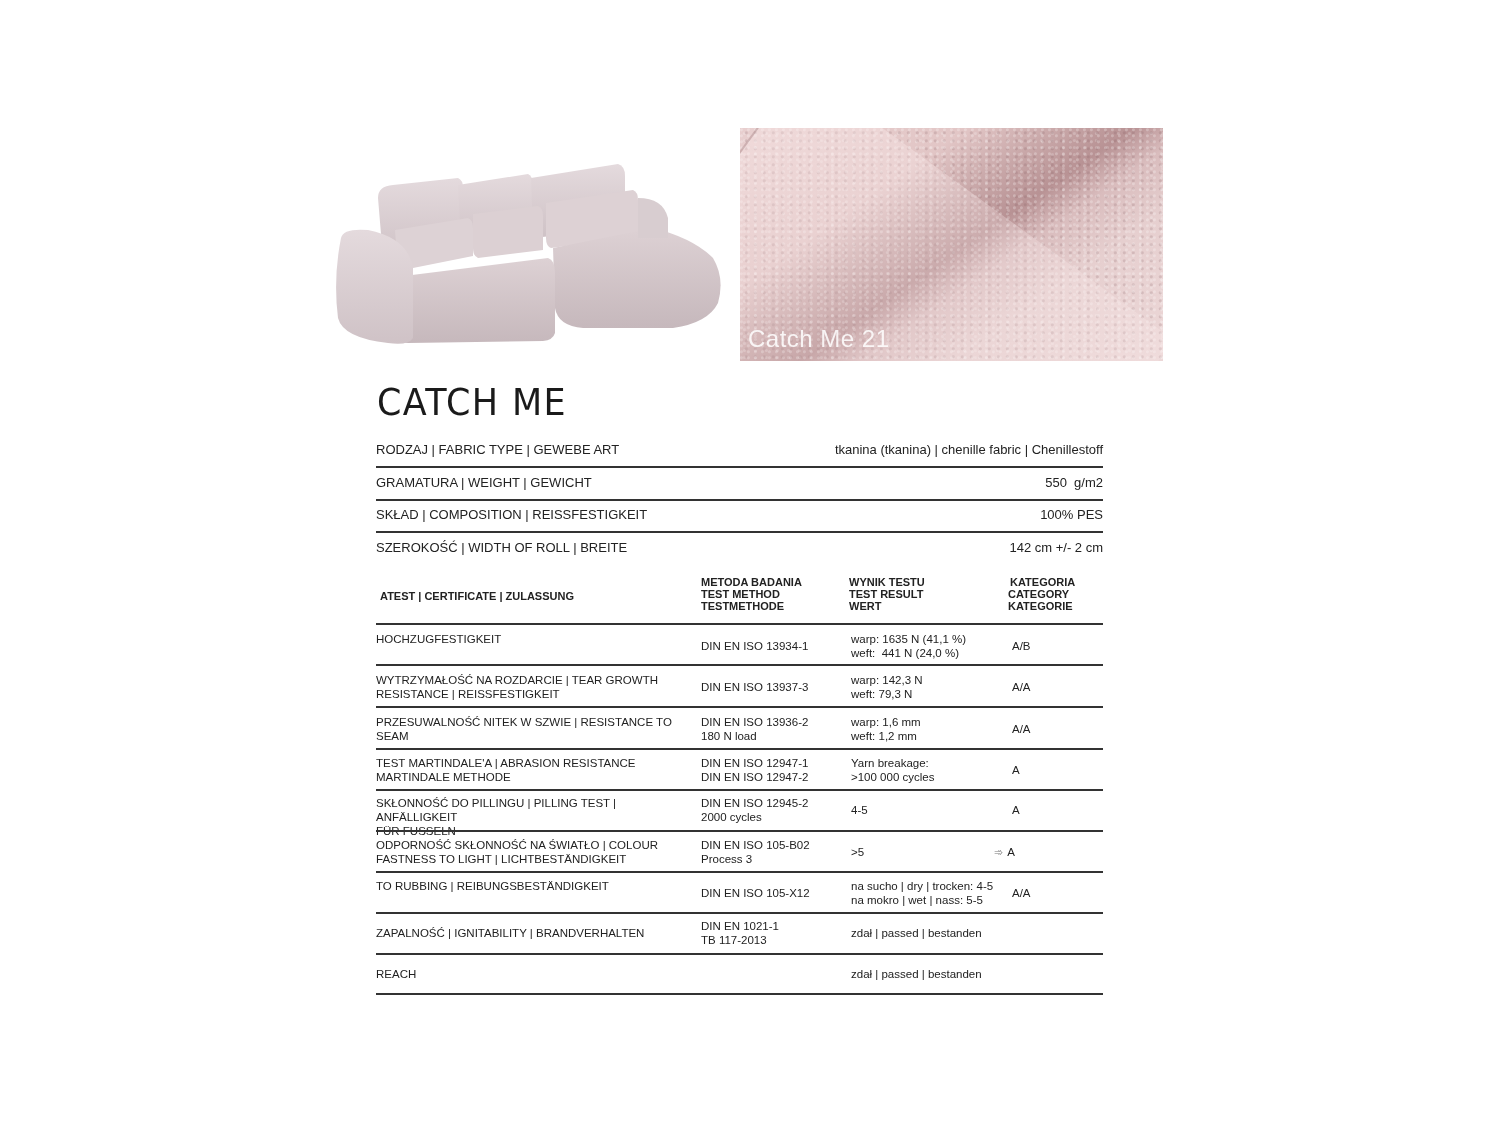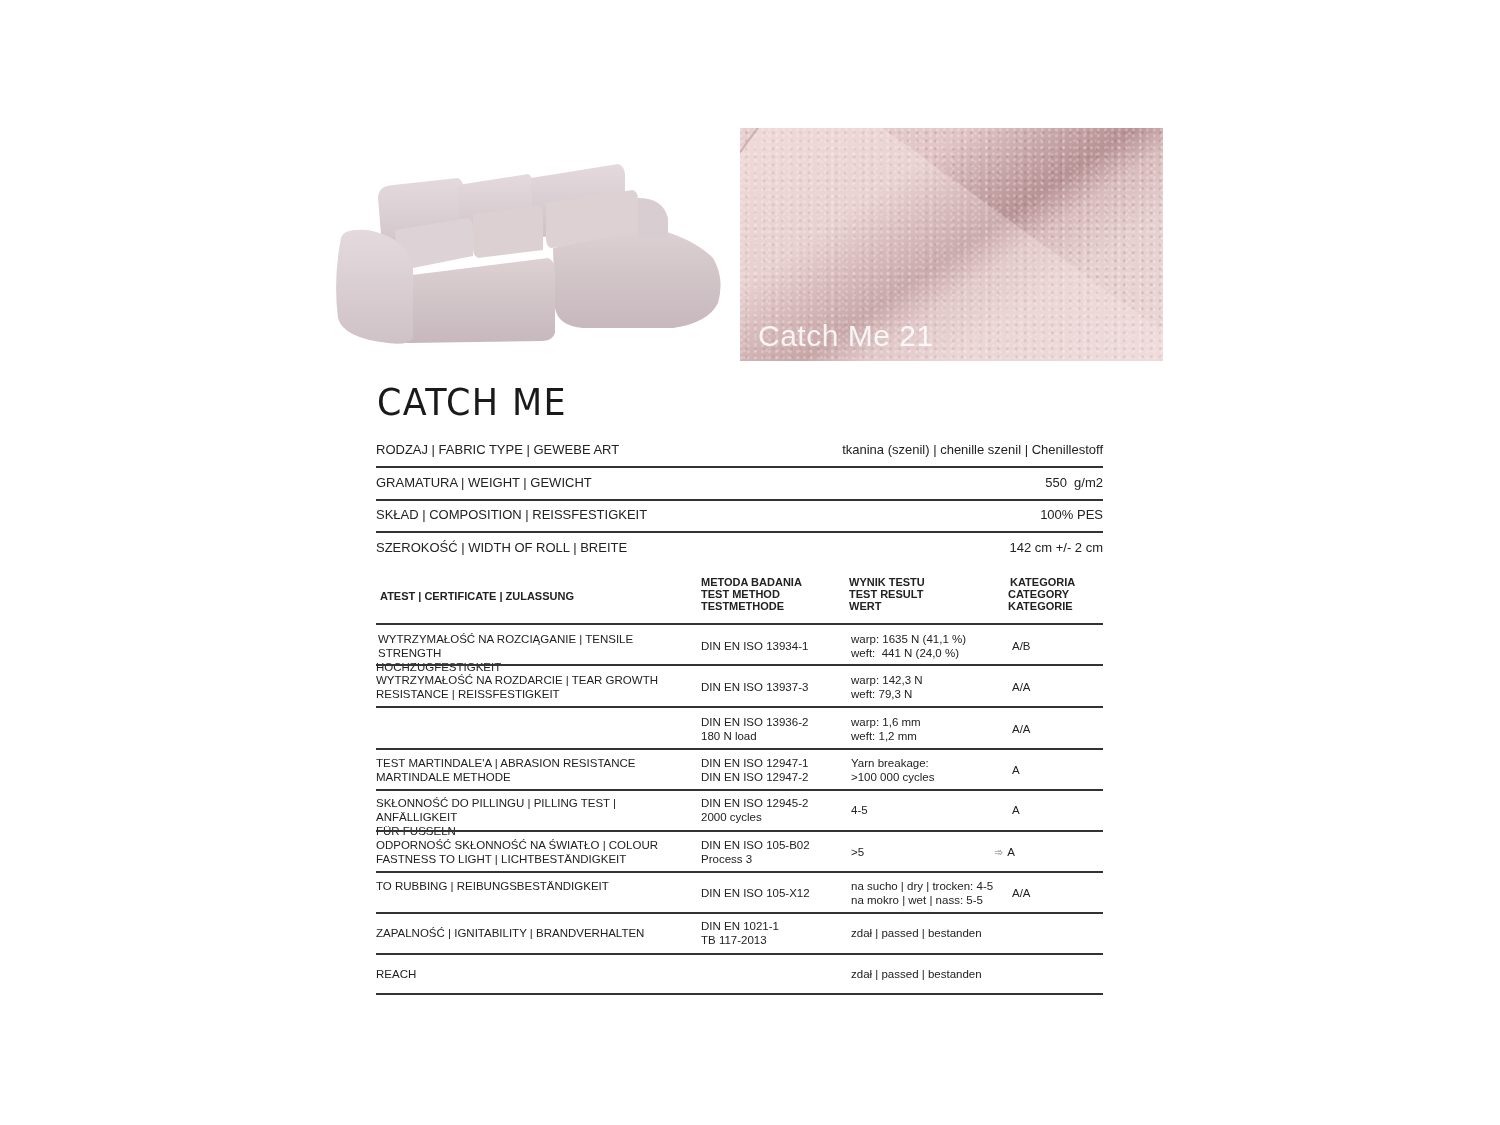--- a/index.html
+++ b/index.html
@@ -25,22 +25,22 @@
         radial-gradient(circle at 40% 80%, rgba(255,255,255,0.2) 0 1px, transparent 2px);
       background-size: 7px 6px, 9px 8px, 11px 7px;
     }
     .swatch .fold {
       position: absolute; left: 60px; top: -60px; width: 460px; height: 430px;
       background: linear-gradient(145deg, rgba(255,240,240,0.35), rgba(230,210,210,0.1));
       transform: rotate(36deg); transform-origin: 0 0;
       border-left: 2px solid rgba(150,110,112,0.35);
     }
     .swatch .label {
-      position: absolute; left: 18px; bottom: 8px;
-      font-family: "Liberation Sans", sans-serif; font-size: 30px; color: rgba(255,255,255,0.85);
+      position: absolute; left: 8px; bottom: 8px;
+      font-family: "Liberation Sans", sans-serif; font-size: 24px; color: rgba(255,255,255,0.85);
       letter-spacing: 0.5px; font-weight: normal;
     }
     .title {
       position: absolute; left: 377px; top: 380px;
       font-size: 38px; font-weight: 300; letter-spacing: 1.5px; color: #1a1a1a;
       font-family: "DejaVu Sans", sans-serif; font-weight: normal;
       transform: scaleX(0.92); transform-origin: left center;
     }
     
     .spec {
@@ -104,21 +104,21 @@
 <div class="swatch">
   <div class="texture"></div>
   <div class="fold"></div>
   <div class="label">Catch Me 21</div>
 </div>
 
 <div class="title">CATCH ME</div>
 
 <div class="spec" style="top:442px;">
   <span>RODZAJ | FABRIC TYPE | GEWEBE ART</span>
-  <span>tkanina (szenil) | chenille szenil | Chenillestoff</span>
+  <span>tkanina (tkanina) | chenille fabric | Chenillestoff</span>
 </div>
 <div class="spec-line" style="top:466px;"></div>
 
 <div class="spec" style="top:475px;">
   <span>GRAMATURA | WEIGHT | GEWICHT</span>
   <span style="white-space:pre;">550  g/m2</span>
 </div>
 <div class="spec-line" style="top:499px;"></div>
 
 <div class="spec" style="top:507px;">
@@ -147,21 +147,20 @@
   <div class="c c4" style="left:632px;">
     <div style="padding-left:2px;">KATEGORIA</div>
     <div>CATEGORY</div>
     <div>KATEGORIE</div>
   </div>
 </div>
 <div class="hline" style="top:623px;"></div>
 
 <div class="row" style="top:632px;">
   <div class="c c1">
-    <div style="padding-left:2px;">WYTRZYMAŁOŚĆ NA ROZCIĄGANIE | TENSILE STRENGTH</div>
     <div>HOCHZUGFESTIGKEIT</div>
   </div>
   <div class="c c2" style="top:7px;">DIN EN ISO 13934-1</div>
   <div class="c c3">
     <div>warp: 1635 N (41,1 %)</div>
     <div style="white-space:pre;">weft:  441 N (24,0 %)</div>
   </div>
   <div class="c c4" style="top:7px;">A/B</div>
 </div>
 <div class="hline" style="top:664px;"></div>
@@ -175,20 +174,21 @@
   <div class="c c3">
     <div>warp: 142,3 N</div>
     <div>weft: 79,3 N</div>
   </div>
   <div class="c c4" style="top:7px;">A/A</div>
 </div>
 <div class="hline" style="top:706px;"></div>
 
 <div class="row" style="top:715px;">
   <div class="c c1">
+    <div>PRZESUWALNOŚĆ NITEK W SZWIE | RESISTANCE TO SEAM</div>
   </div>
   <div class="c c2">
     <div>DIN EN ISO 13936-2</div>
     <div>180 N load</div>
   </div>
   <div class="c c3">
     <div>warp: 1,6 mm</div>
     <div>weft: 1,2 mm</div>
   </div>
   <div class="c c4" style="top:7px;">A/A</div>

